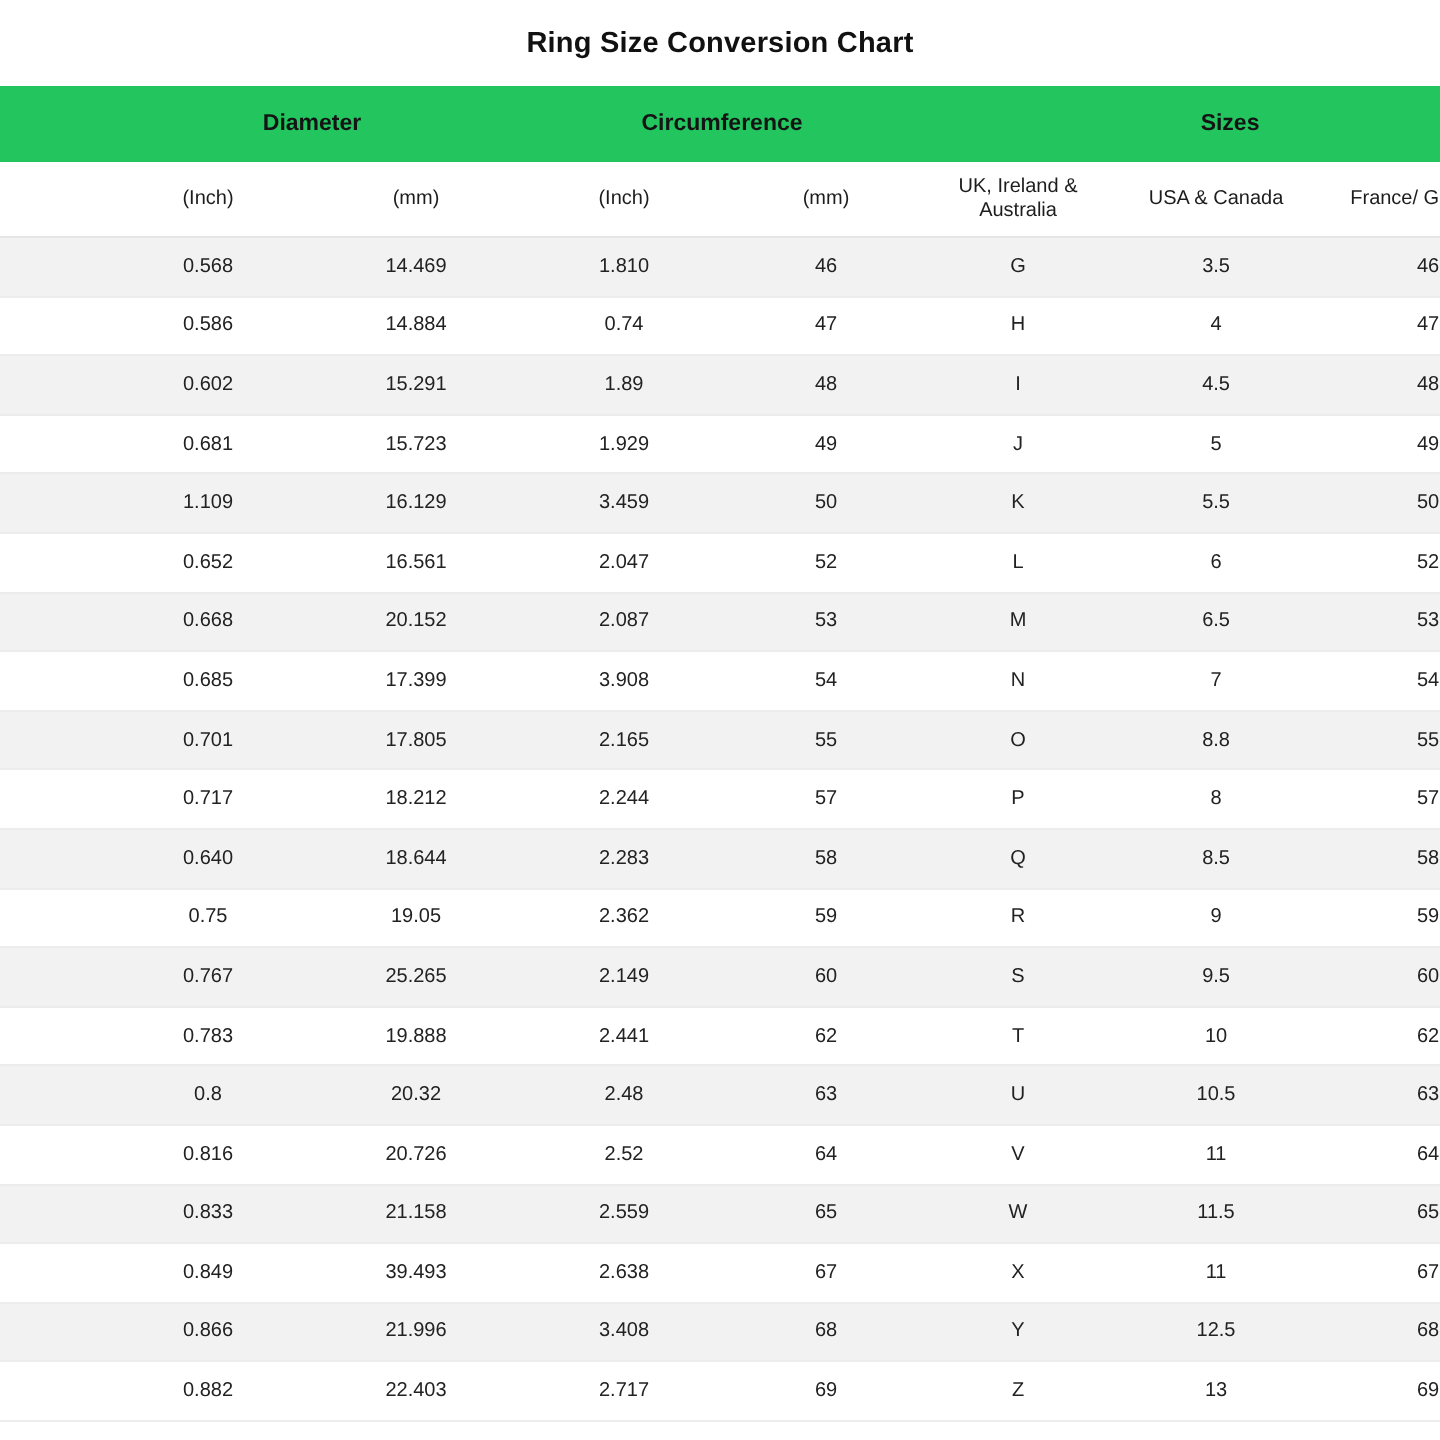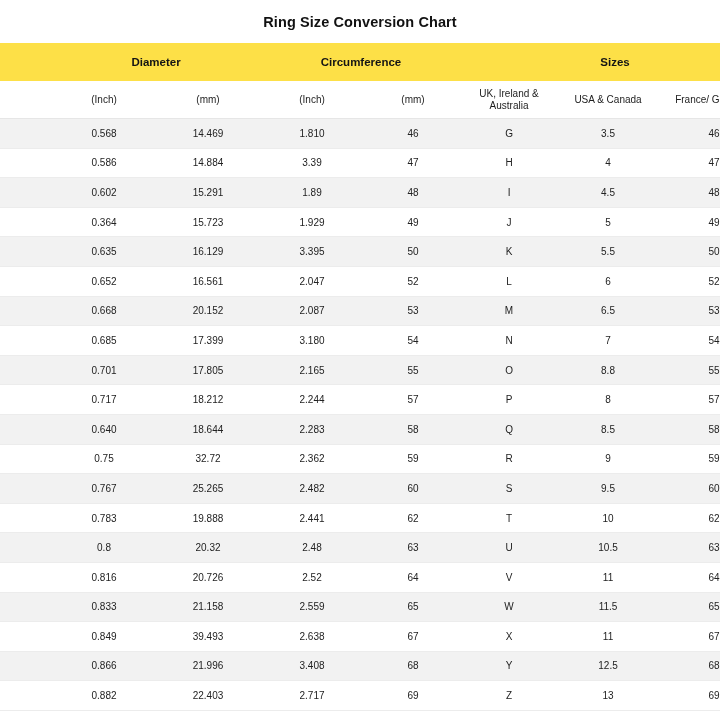--- a/index.html
+++ b/index.html
@@ -36,21 +36,21 @@
   }
   table.chart td, table.chart th {
     padding: 0;
     margin: 0;
     text-align: center;
     vertical-align: middle;
     font-weight: normal;
   }
   
   tr.group-row td {
-    background: #fde047;
+    background: #22c55e;
     height: 38px;
     font-size: 11.5px;
     font-weight: bold;
     color: #141414;
     border-bottom: 1px solid #ffffff;
   }
   
   tr.sub-row td {
     background: #ffffff;
     height: 36px;
@@ -123,51 +123,51 @@
           <td>1.810</td>
           <td>46</td>
           <td>G</td>
           <td>3.5</td>
           <td>46</td>
         </tr>
         <tr class="data-row plain">
           <td></td>
           <td>0.586</td>
           <td>14.884</td>
-          <td>3.39</td>
+          <td>0.74</td>
           <td>47</td>
           <td>H</td>
           <td>4</td>
           <td>47</td>
         </tr>
         <tr class="data-row shade">
           <td></td>
           <td>0.602</td>
           <td>15.291</td>
           <td>1.89</td>
           <td>48</td>
           <td>I</td>
           <td>4.5</td>
           <td>48</td>
         </tr>
         <tr class="data-row plain">
           <td></td>
-          <td>0.364</td>
+          <td>0.681</td>
           <td>15.723</td>
           <td>1.929</td>
           <td>49</td>
           <td>J</td>
           <td>5</td>
           <td>49</td>
         </tr>
         <tr class="data-row shade">
           <td></td>
-          <td>0.635</td>
+          <td>1.109</td>
           <td>16.129</td>
-          <td>3.395</td>
+          <td>3.459</td>
           <td>50</td>
           <td>K</td>
           <td>5.5</td>
           <td>50</td>
         </tr>
         <tr class="data-row plain">
           <td></td>
           <td>0.652</td>
           <td>16.561</td>
           <td>2.047</td>
@@ -183,21 +183,21 @@
           <td>2.087</td>
           <td>53</td>
           <td>M</td>
           <td>6.5</td>
           <td>53</td>
         </tr>
         <tr class="data-row plain">
           <td></td>
           <td>0.685</td>
           <td>17.399</td>
-          <td>3.180</td>
+          <td>3.908</td>
           <td>54</td>
           <td>N</td>
           <td>7</td>
           <td>54</td>
         </tr>
         <tr class="data-row shade">
           <td></td>
           <td>0.701</td>
           <td>17.805</td>
           <td>2.165</td>
@@ -222,32 +222,32 @@
           <td>18.644</td>
           <td>2.283</td>
           <td>58</td>
           <td>Q</td>
           <td>8.5</td>
           <td>58</td>
         </tr>
         <tr class="data-row plain">
           <td></td>
           <td>0.75</td>
-          <td>32.72</td>
+          <td>19.05</td>
           <td>2.362</td>
           <td>59</td>
           <td>R</td>
           <td>9</td>
           <td>59</td>
         </tr>
         <tr class="data-row shade">
           <td></td>
           <td>0.767</td>
           <td>25.265</td>
-          <td>2.482</td>
+          <td>2.149</td>
           <td>60</td>
           <td>S</td>
           <td>9.5</td>
           <td>60</td>
         </tr>
         <tr class="data-row plain">
           <td></td>
           <td>0.783</td>
           <td>19.888</td>
           <td>2.441</td>

